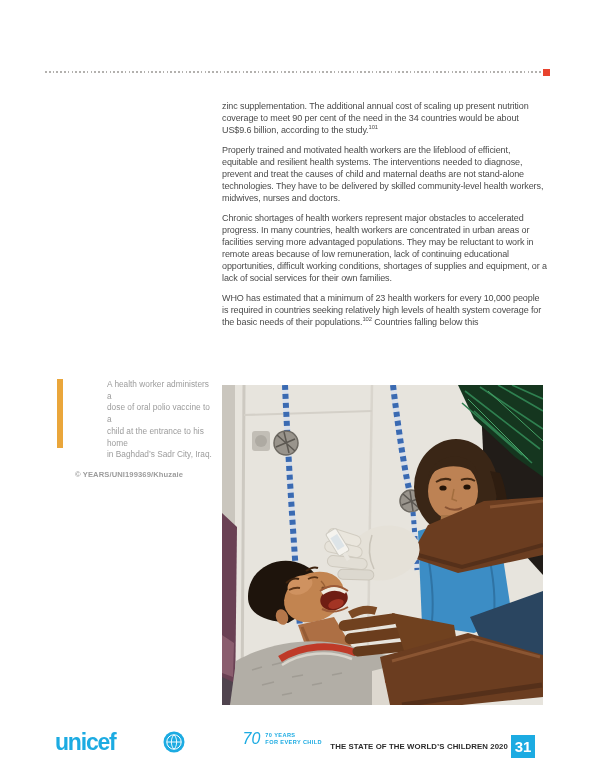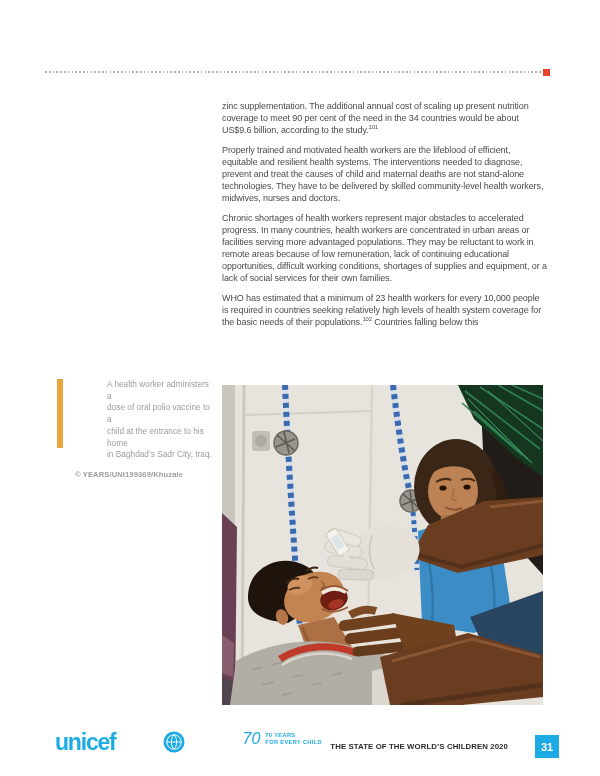--- a/index.html
+++ b/index.html
@@ -39,22 +39,22 @@
   .wordmark { color:var(--unicef-blue); font-size:23px; font-weight:bold; letter-spacing:-1.2px; line-height:1; }
   .globe { margin-left:3px; display:block; }
   .seventy-group { margin-left:14px; display:flex; align-items:center; }
   .seventy-mark { color:var(--unicef-blue); font-style:italic; font-weight:normal; font-size:16px; margin-right:5px; line-height:1; }
   .anniv { color:var(--unicef-blue); font-size:5.6px; font-weight:bold; line-height:7px; letter-spacing:0.4px; }
   .report-title {
     position:absolute; right:92px; top:742px; font-size:7.8px; font-weight:bold;
     color:var(--footer-text); letter-spacing:0.1px; white-space:nowrap;
   }
   .page-badge {
-    position:absolute; left:535px; top:735px; width:24px; height:23px;
-    background:var(--unicef-blue); color:#ffffff; font-size:11px; font-weight:bold;
+    position:absolute; left:511px; top:735px; width:24px; height:23px;
+    background:var(--unicef-blue); color:#ffffff; font-size:15px; font-weight:bold;
     display:flex; align-items:center; justify-content:center;
   }
 </style>
 </head>
 <body>
 
 <div class="page">
 
   <div class="dotted-rule"></div>
   <div class="section-marker"></div>

